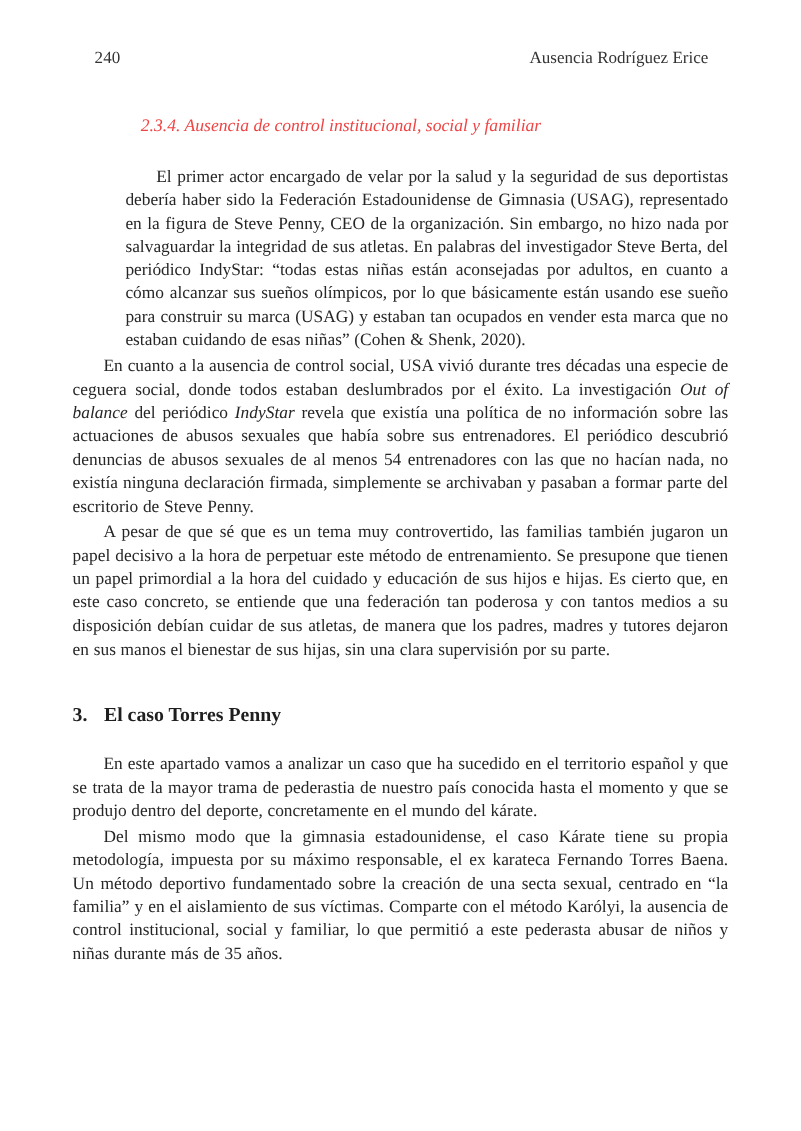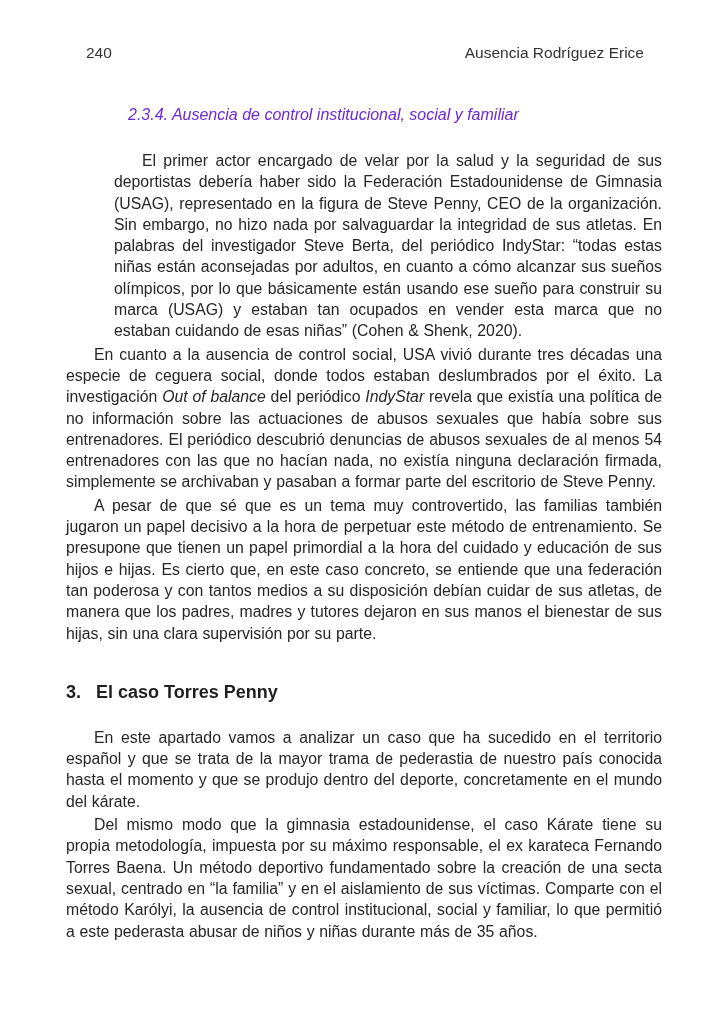--- a/index.html
+++ b/index.html
@@ -7,41 +7,41 @@
     padding: 0;
     background: #ffffff;
   }
   .page {
     position: relative;
     width: 728px;
     height: 1028px;
     box-sizing: border-box;
     background: #ffffff;
     padding: 44px 66px 0 66px;
-    font-family: Liberation Sans, sans-serif;
+    font-family: Liberation Serif, serif;
     color: #262626;
     overflow: hidden;
   }
   .page-header {
     display: flex;
     justify-content: space-between;
     align-items: baseline;
     font-size: 15.5px;
     line-height: 18px;
     color: #333333;
   }
   .page-header .page-number { padding-left: 20px; }
   .page-header .running-title { padding-right: 18px; }
   .subsection-heading {
     font-style: italic;
     font-weight: 400;
     font-size: 16px;
     line-height: 19px;
     margin: 43px 0 0 62px;
-    color: #6d28d9;
+    color: #ef4444;
   }
   p.body-para {
     font-size: 15.8px;
     line-height: 21.3px;
     text-align: justify;
     text-indent: 28px;
     margin: 0 0 2px 0;
     hyphens: auto;
     -webkit-hyphens: auto;
     word-spacing: 0.3px;

